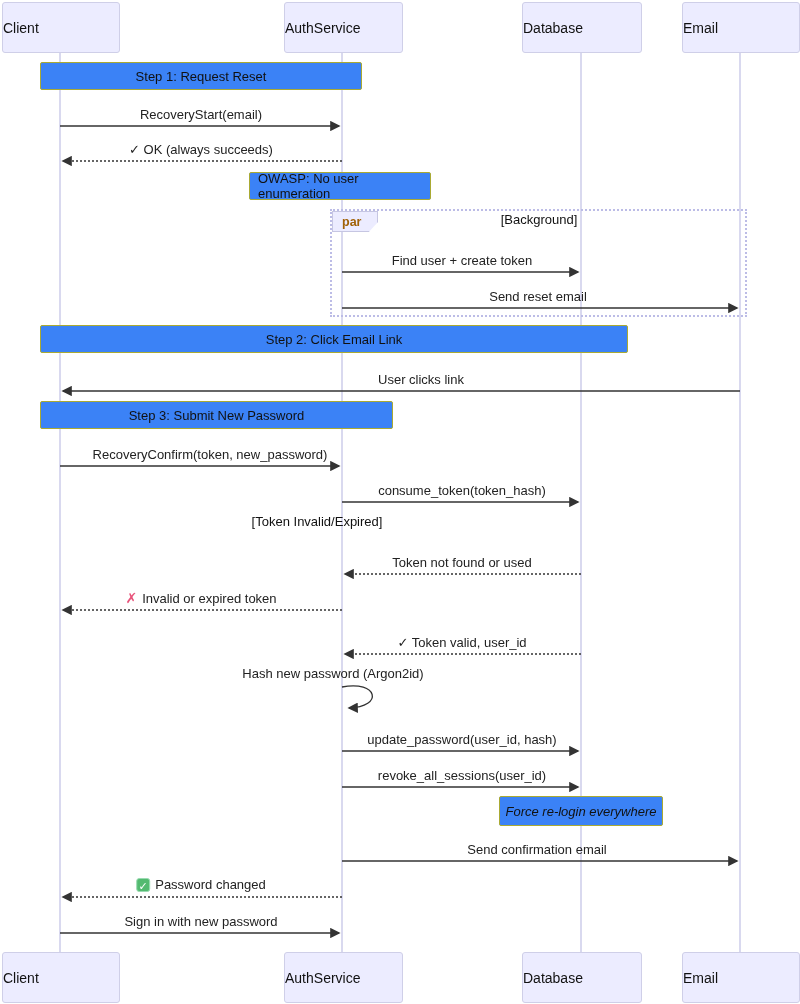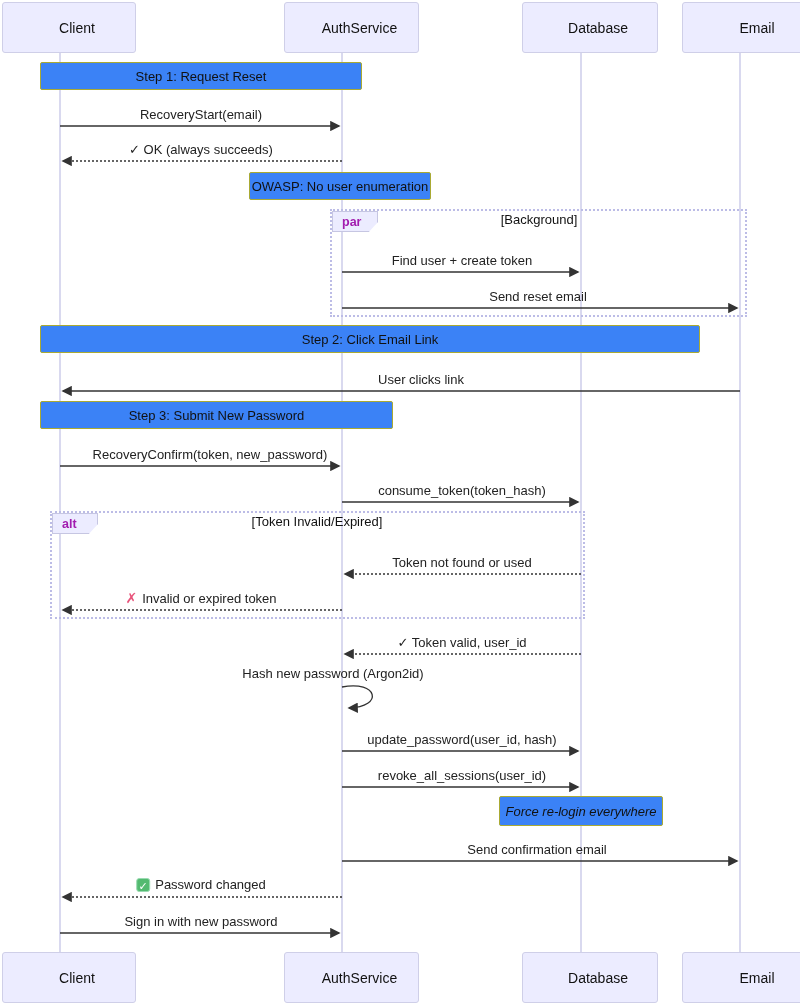--- a/index.html
+++ b/index.html
@@ -3,38 +3,38 @@
 <meta charset="utf-8">
 <style>
   html,body{margin:0;padding:0;background:#ffffff;}
   #stage{
     position:relative;width:800px;height:1004px;background:#ffffff;overflow:hidden;
     font-family:"Liberation Sans","DejaVu Sans",sans-serif;color:#1a1a1a;
   }
   #wires{position:absolute;left:0;top:0;}
   .actor{
     position:absolute;height:49px;background:#ECECFF;border:1px solid #CFCFE8;
-    border-radius:3px;display:flex;align-items:center;justify-content:center;
-    font-size:14px;color:#111;padding-left:16px;
+    border-radius:3px;display:flex;align-items:center;justify-content:flex-start;
+    font-size:14px;color:#111;
   }
   .note{
     position:absolute;background:#3b82f6;border:1px solid #AAAA33;border-radius:2px;
     display:flex;align-items:center;justify-content:center;font-size:13px;color:#111;
     box-sizing:border-box;
   }
   .msg{
     position:absolute;transform:translateX(-50%);white-space:nowrap;
     font-size:13px;color:#222;display:flex;align-items:center;
   }
   .frame{position:absolute;border:2px dotted #BCBCE6;box-sizing:border-box;}
   .frame-label{
     position:absolute;top:0;left:0;width:46px;height:21px;background:#ECECFF;
     border:1px solid #C6C6E2;clip-path:polygon(0 0,100% 0,100% 52%,80% 100%,0 100%);
     font-weight:bold;font-size:12.5px;line-height:20px;padding-left:9px;
-    box-sizing:border-box;color:#a21caf;
+    box-sizing:border-box;color:#a16207;
   }
   .guard{
     position:absolute;transform:translateX(-50%);font-size:13px;color:#111;
     white-space:nowrap;font-weight:500;
   }
   .x-icon{color:#E8537A;font-weight:bold;font-size:14px;margin-right:5px;}
   .ok-icon{
     display:inline-block;width:14px;height:14px;background:#53BA70;color:#fff;
     border-radius:3px;font-size:11px;line-height:14px;text-align:center;
     margin-right:5px;border:1px solid #9ADBB2;box-sizing:border-box;
@@ -75,23 +75,20 @@
       <line x1="342" y1="897" x2="63" y2="897" stroke-dasharray="2 2" marker-end="url(#ah)"></line>
       <line x1="60" y1="933" x2="339" y2="933" marker-end="url(#ah)"></line>
     </g>
   </svg>
 
   <div class="frame" style="left:330px;top:209px;width:417px;height:108px;">
     <div class="frame-label">par</div>
   </div>
   <div class="guard" style="left:539px;top:212px;">[Background]</div>
 
-  <div class="frame" style="left:50px;top:511px;width:535px;height:108px;">
-    <div class="frame-label">alt</div>
-  </div>
   <div class="guard" style="left:317px;top:514px;">[Token Invalid/Expired]</div>
 
   <div class="actor" style="left:2px;top:2px;width:116px;">
     <span>Client</span>
   </div>
   <div class="actor" style="left:284px;top:2px;width:117px;">
     <span>AuthService</span>
   </div>
   <div class="actor" style="left:522px;top:2px;width:118px;">
     <span>Database</span>
@@ -107,22 +104,22 @@
     <span>AuthService</span>
   </div>
   <div class="actor" style="left:522px;top:952px;width:118px;">
     <span>Database</span>
   </div>
   <div class="actor" style="left:682px;top:952px;width:116px;">
     <span>Email</span>
   </div>
 
   <div class="note" style="left:40px;top:62px;width:322px;height:28px;">Step 1: Request Reset</div>
-  <div class="note" style="left:249px;top:172px;width:182px;height:28px;">OWASP: No user enumeration</div>
-  <div class="note" style="left:40px;top:325px;width:660px;height:28px;">Step 2: Click Email Link</div>
+  <div class="note" style="left:249px;top:172px;width:182px;height:28px;padding-left:8px;">OWASP: No user enumeration</div>
+  <div class="note" style="left:40px;top:325px;width:588px;height:28px;">Step 2: Click Email Link</div>
   <div class="note" style="left:40px;top:401px;width:353px;height:28px;">Step 3: Submit New Password</div>
   <div class="note" style="left:499px;top:796px;width:164px;height:30px;font-style:italic;">Force re-login everywhere</div>
 
   <div class="msg" style="left:201px;top:107px;">
     <span>RecoveryStart(email)</span>
   </div>
   <div class="msg" style="left:201px;top:142px;justify-content:center;">
     <span>✓ OK (always succeeds)</span>
   </div>
   <div class="msg" style="left:462px;top:253px;">

